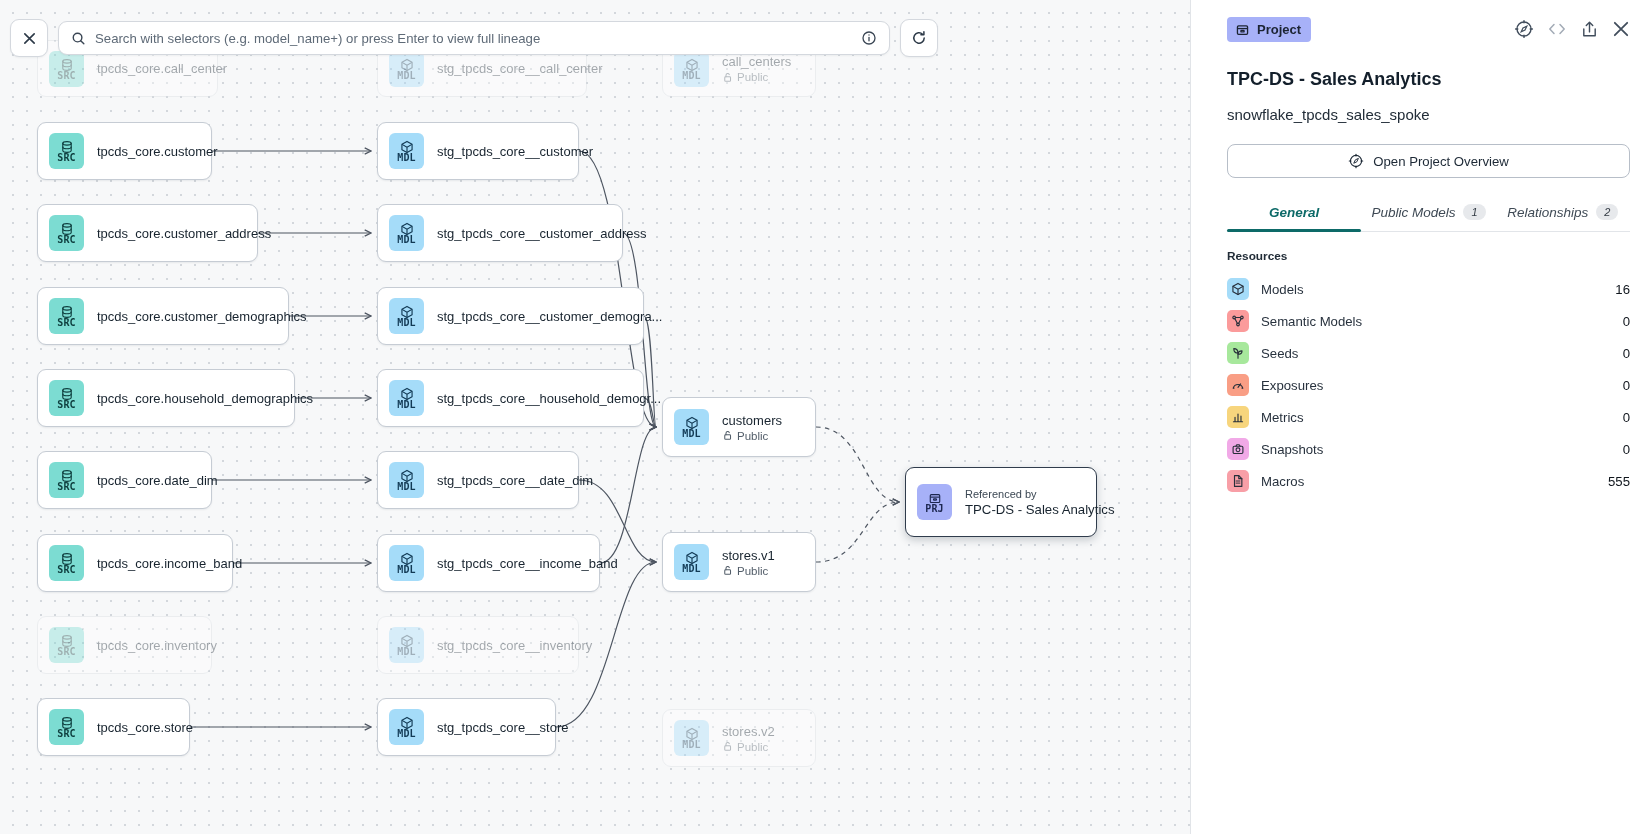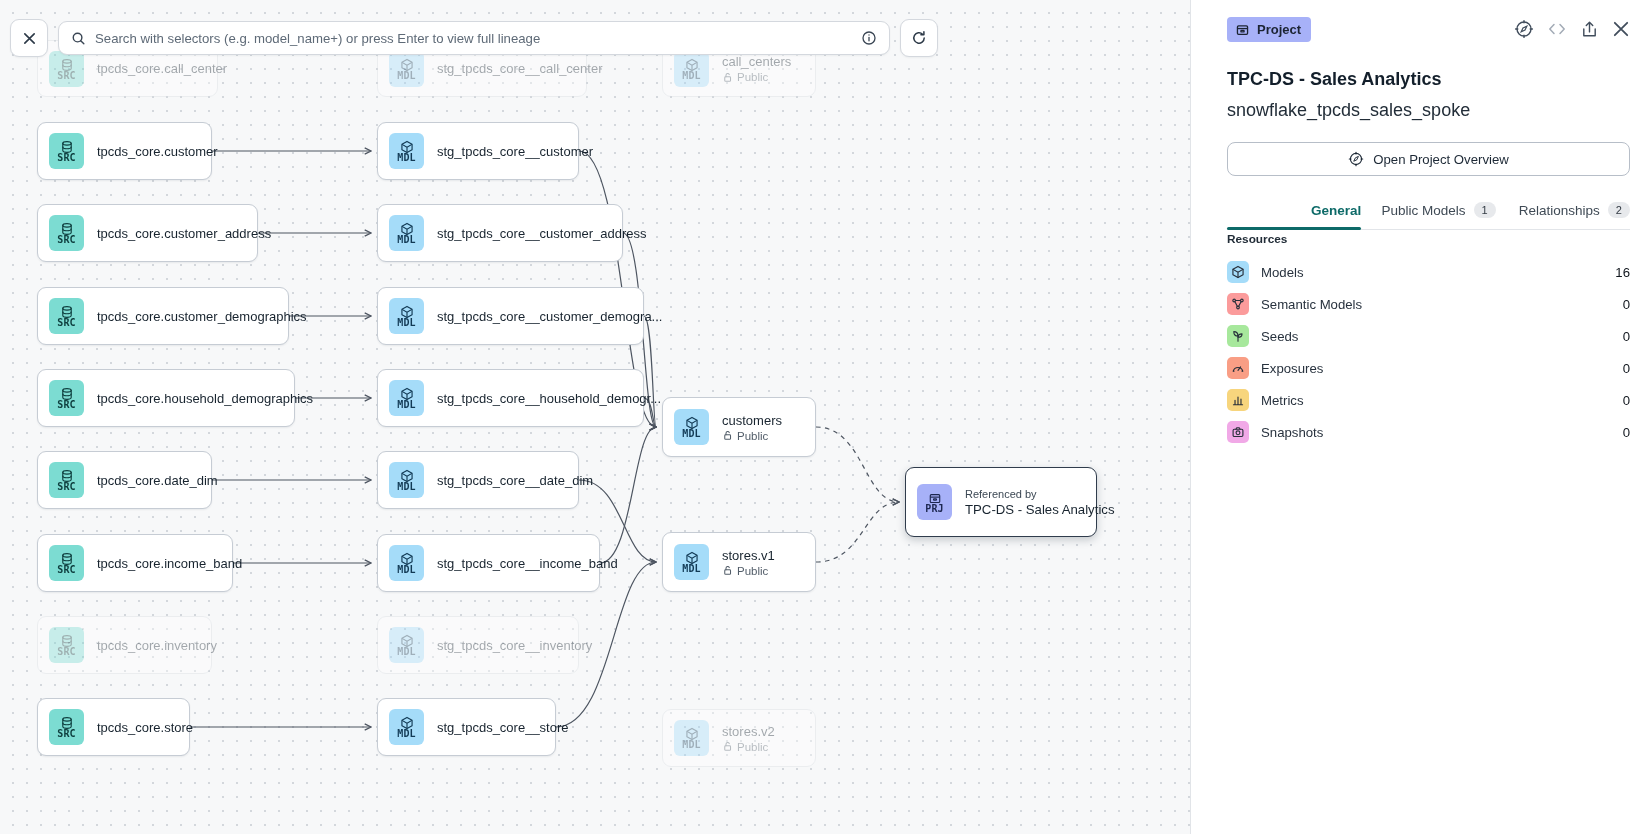--- a/index.html
+++ b/index.html
@@ -52,33 +52,33 @@
   
   .panel { position:absolute; left:1190px; top:0; width:458px; height:834px; background:#fff;
     border-left:1px solid #e1e4e8; padding:17px 18px 0 36px; }
   .panel-head { display:flex; align-items:flex-start; justify-content:space-between; }
   .proj-badge { display:inline-flex; align-items:center; gap:7px; background:#a7b1f8; color:#1c2433;
     font-size:13px; font-weight:bold; border-radius:4px; padding:5px 10px 5px 8px; }
   .head-icons { display:flex; align-items:center; gap:13px; padding-top:2px; color:#414d5c; }
   .head-icons .hbtn { cursor:pointer; display:flex; }
   .head-icons .hbtn.dim { color:#a3abb6; }
   .panel-title { margin-top:27px; font-size:18px; font-weight:bold; color:#131f2b; }
-  .panel-sub { margin-top:10px; font-size:18px; color:#222d38; }
+  .panel-sub { margin-top:16px; font-size:15px; color:#222d38; }
   .overview-btn { margin-top:21px; width:100%; height:34px; background:#fff; border:1px solid #b7bec8;
     border-radius:8px; display:flex; align-items:center; justify-content:center; gap:9px;
     font-size:13.2px; color:#1d2936; cursor:pointer; }
   .tabs { margin-top:17px; display:flex; border-bottom:1px solid #e2e5e9; }
-  .tab { flex:1; display:flex; align-items:center; justify-content:flex-end; gap:8px;
-    padding:9px 0 11px; font-size:13.5px; color:#3f4a55; cursor:pointer; position:relative; }
+  .tab { flex:1; display:flex; align-items:center; justify-content:center; gap:8px;
+    padding:9px 0 11px; font-size:13.5px; color:#3f4a55; cursor:pointer; position:relative;font-style:italic; }
   .tab.active { color:#0d6a68; font-weight:bold; }
   .tab.active::after { content:""; position:absolute; left:0; right:0; bottom:-1px; height:3px;
     background:#0d6a68; border-radius:2px; }
   .tab .pill { background:#e7e9ec; color:#333b44; font-size:11px; font-weight:normal;
     border-radius:999px; padding:2px 8px; }
-  .res-heading { margin-top:2px; font-size:11.8px; font-weight:bold; color:#222d38; }
+  .res-heading { margin-top:17px; font-size:11.8px; font-weight:bold; color:#222d38; }
   .res-list { margin-top:10px; }
   .res-row { display:flex; align-items:center; gap:12px; height:32px; }
   .res-ic { width:22px; height:22px; border-radius:5px; display:flex; align-items:center;
     justify-content:center; color:#272f3a; flex:0 0 auto; }
   .res-label { flex:1; font-size:13.2px; color:#28323e; }
   .res-count { font-size:13.2px; color:#10161d; }
 </style>
 </head>
 <body>
 
@@ -586,15 +586,26 @@
             <svg width="14" height="14" viewBox="0 0 16 16" fill="none" stroke="currentColor" stroke-width="1.3" stroke-linecap="round" stroke-linejoin="round">
               <rect x="2.4" y="4.8" width="11.2" height="8.4" rx="1.4"></rect>
               <circle cx="8" cy="8.9" r="2.2"></circle>
               <path d="M5.6 4.8l1-1.6h2.8l1 1.6"></path>
             </svg>
           </span>
     <span class="res-label">Snapshots</span>
     <span class="res-count">0</span>
   </div>
 
+  <div class="res-row">
+    <span class="res-ic" style="background: rgb(248, 159, 167);">
+            <svg width="14" height="14" viewBox="0 0 16 16" fill="none" stroke="currentColor" stroke-width="1.3" stroke-linecap="round" stroke-linejoin="round">
+              <path d="M4 1.8h4.9L12.4 5.3V14.2H4z"></path>
+              <path d="M8.9 1.8v3.5h3.5"></path>
+              <path d="M5.8 8h4.4M5.8 10.4h4.4" stroke-width="1.1"></path>
+            </svg>
+          </span>
+    <span class="res-label">Macros</span>
+    <span class="res-count">555</span>
+  </div>
 </div>
   </div>
 </div>
 
 </body></html>

